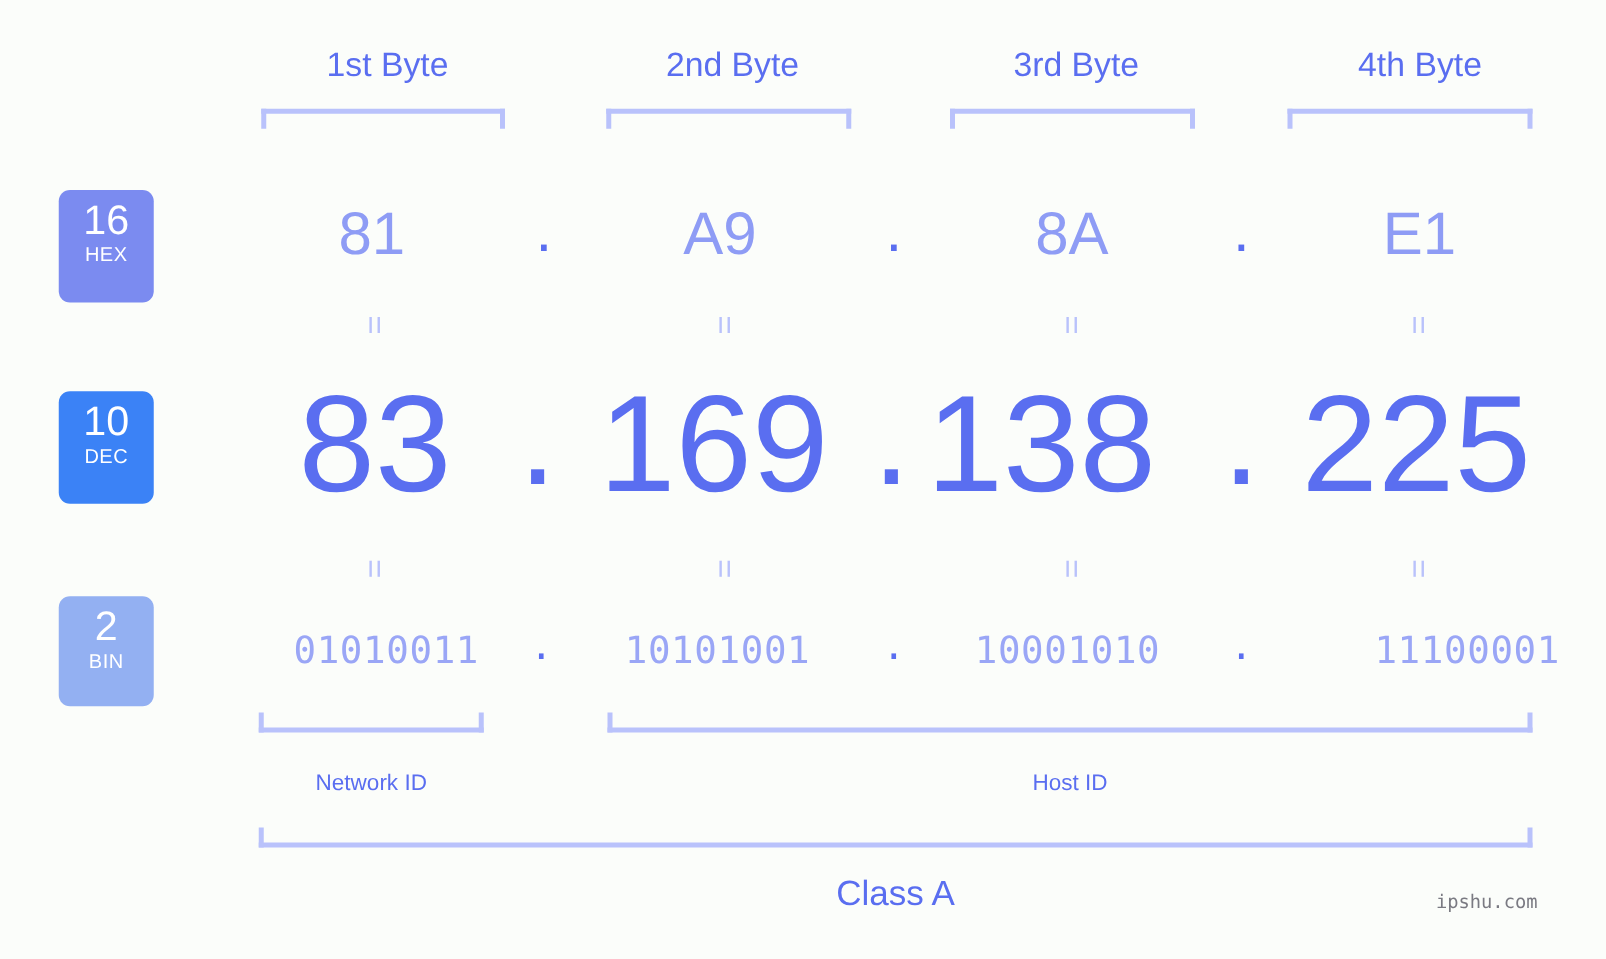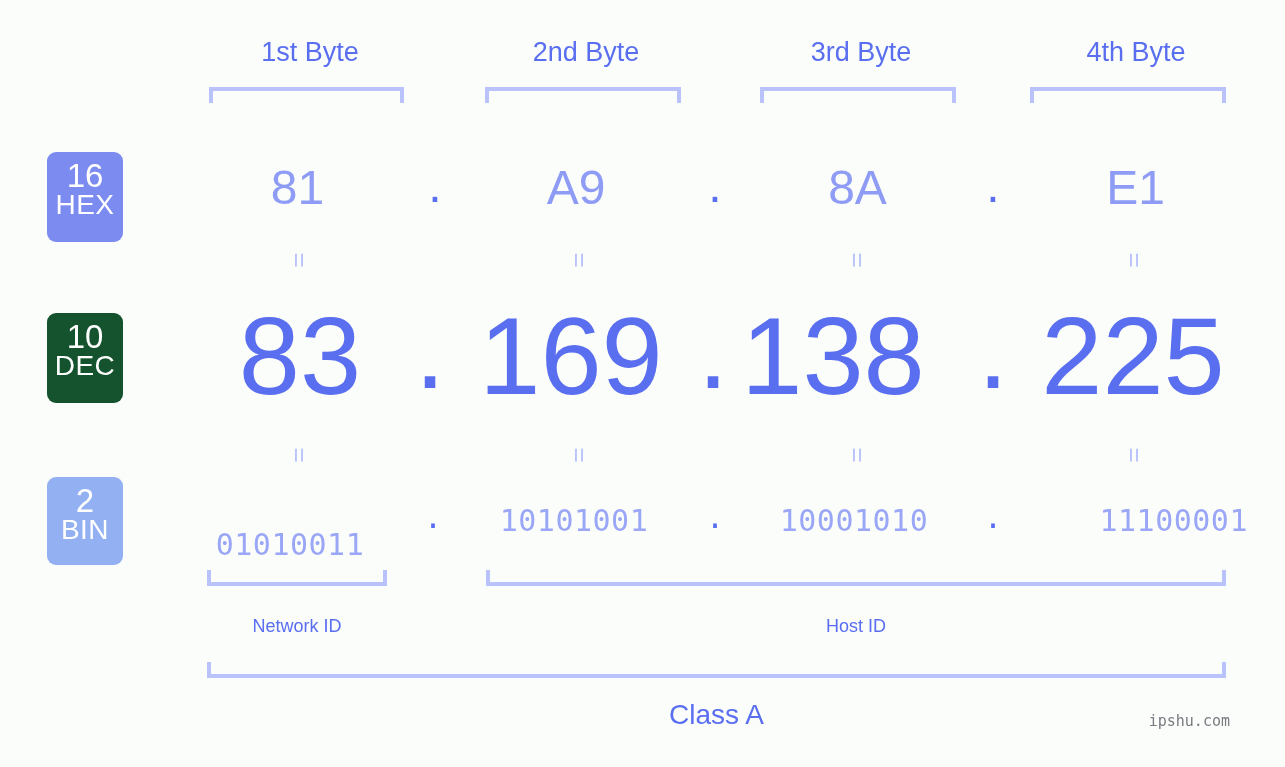--- a/index.html
+++ b/index.html
@@ -64,27 +64,27 @@
     padding-top: 6px;
   }
   .badge .num {
     display: block;
     font-size: 33px;
     line-height: 36px;
     font-weight: 400;
   }
   .badge .abbr {
     display: block;
-    font-size: 28px;
+    font-size: 16px;
     line-height: 22px;
     font-weight: 400;
     letter-spacing: 0.4px;
   }
   #badge-hex { top: 152px; height: 90px; background: #7b8bf0; }
-  #badge-dec { top: 313px; height: 90px; background: #14532d; }
+  #badge-dec { top: 313px; height: 90px; background: #3b82f6; }
   #badge-bin { top: 477px; height: 88px; background: #93b0f2; }
 
   
   .hex-val {
     position: absolute;
     top: 157px;
     height: 62px;
     line-height: 62px;
     text-align: center;
     font-size: 48px;
@@ -242,21 +242,21 @@
   <div class="eq" style="left:280px;top:440px;">=</div>
   <div class="eq" style="left:560px;top:440px;">=</div>
   <div class="eq" style="left:838px;top:440px;">=</div>
   <div class="eq" style="left:1115px;top:440px;">=</div>
 
   <div class="badge" id="badge-bin">
     <span class="num">2</span>
     <span class="abbr">BIN</span>
   </div>
 
-  <div class="bin-val" style="left:176px;width:228px;margin-top:24px;">01010011</div>
+  <div class="bin-val" style="left:195px;width:228px;">01010011</div>
   <div class="bin-dot" style="left:408px;width:50px;">.</div>
   <div class="bin-val" style="left:460px;width:228px;">10101001</div>
   <div class="bin-dot" style="left:690px;width:50px;">.</div>
   <div class="bin-val" style="left:740px;width:228px;">10001010</div>
   <div class="bin-dot" style="left:968px;width:50px;">.</div>
   <div class="bin-val" style="left:1020px;width:228px;text-align:right;">11100001</div>
 
   <div class="bracket up" style="left:207px;top:570px;width:180px;"></div>
   <div class="bracket up" style="left:486px;top:570px;width:740px;"></div>
 

